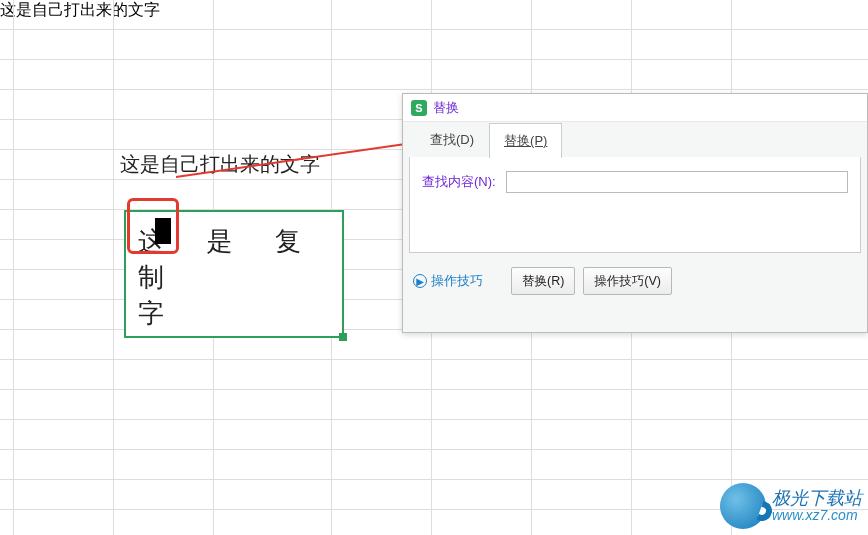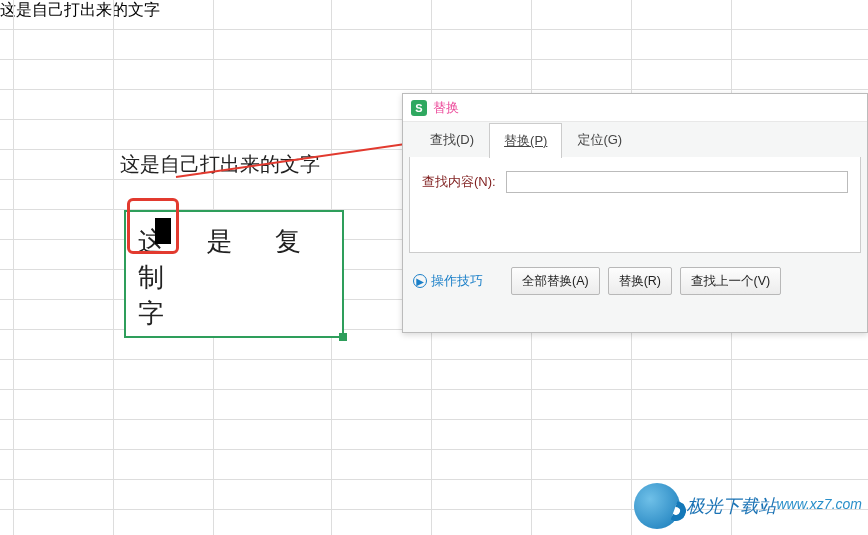--- a/index.html
+++ b/index.html
@@ -83,21 +83,21 @@
     height: 28px; background: #fff;
     border-bottom: 1px solid #e8e8e8;
     display: flex; align-items: center; padding: 0 8px;
     gap: 6px;
   }
   .dlg .sicon {
     width: 16px; height: 16px; background: #2fa860;
     border-radius: 3px; display:flex;align-items:center;justify-content:center;
     color:#fff; font-weight:bold; font-size:11px;
   }
-  .dlg .titlebar .ttl { color: #ec4899; }
+  .dlg .titlebar .ttl { color: #6d28d9; }
   .dlg .tabs {
     display: flex; gap: 0; padding-left: 12px;
     background: #f5f6f6;
   }
   .dlg .tab {
     padding: 8px 14px; font-size: 13px; color: #444;
     border: 1px solid transparent; border-bottom: none;
     background: transparent; cursor: pointer;
   }
   .dlg .tab.active {
@@ -105,21 +105,21 @@
     border-top: 1px solid #ccc;
     position: relative; top: 1px; text-decoration: underline;
   }
   .dlg .body {
     background: #fff; margin: 0 6px; border: 1px solid #ccc;
     border-top: none;
     padding: 14px 12px 10px 12px;
     height: 96px;
   }
   .dlg .row { display:flex; align-items:center; gap:6px; margin-bottom:12px; }
-  .dlg .lbl { width: 78px; color:#7f1d1d; }
+  .dlg .lbl { width: 78px; color:#6d28d9; }
   .dlg .inp {
     flex: 1; height: 22px;
     border: 1px solid #bbb; padding: 0 4px; font-size:13px;
     background:#fff;
   }
   .dlg .footer {
     display:flex; align-items:center; gap:8px;
     padding: 14px 8px 0 10px;
   }
   .dlg .tips { color:#1a7fc8; cursor:pointer; display:flex;align-items:center;gap:4px; }
@@ -147,21 +147,21 @@
     position:relative;
   }
   .wm .circ::after{
     content:""; position:absolute; right:-6px; bottom:8px;
     width:20px;height:20px;border-radius:50%;
     background:#fff; border:6px solid #1478b8;
     box-sizing:border-box;
     transform: rotate(20deg);
     clip-path: polygon(40% 0,100% 0,100% 100%,40% 100%);
   }
-  .wm .txt { display:flex; flex-direction:row; line-height:1.05;}
+  .wm .txt { display:flex; flex-direction:column; line-height:1.05;}
   .wm .u { font-size:14px; color:#2a8fc9;font-style:italic; }
 </style>
 </head>
 <body>
 
 <div class="grid">
 
   <div></div>
     <div></div>
     <div></div>
@@ -341,37 +341,35 @@
 <div class="arrow-head"></div>
 
 <div class="dlg">
   <div class="titlebar">
     <div class="sicon">S</div>
     <span class="ttl">替换</span>
   </div>
   <div class="tabs">
     <div class="tab">查找(D)</div>
     <div class="tab active">替换(P)</div>
-    <div class="tab">定位(G)</div>
   </div>
   <div class="body">
     <div class="row">
       <span class="lbl">查找内容(N):</span>
       <input class="inp" value="" style="">
     </div>
   </div>
   <div class="footer">
     <span class="tips">
       <span class="pic">▶</span>
       <span>操作技巧</span>
     </span>
     <span class="spacer"></span>
-    <button class="btn">全部替换(A)</button>
     <button class="btn">替换(R)</button>
-    <button class="btn">查找上一个(V)</button>
+    <button class="btn">操作技巧(V)</button>
   </div>
 </div>
 
 <div class="hint">这是自己打出来的文字</div>
 
 <div class="wm">
   <div class="circ"></div>
   <div class="txt">
     <span>极光下载站</span>
     <span class="u">www.xz7.com</span>

